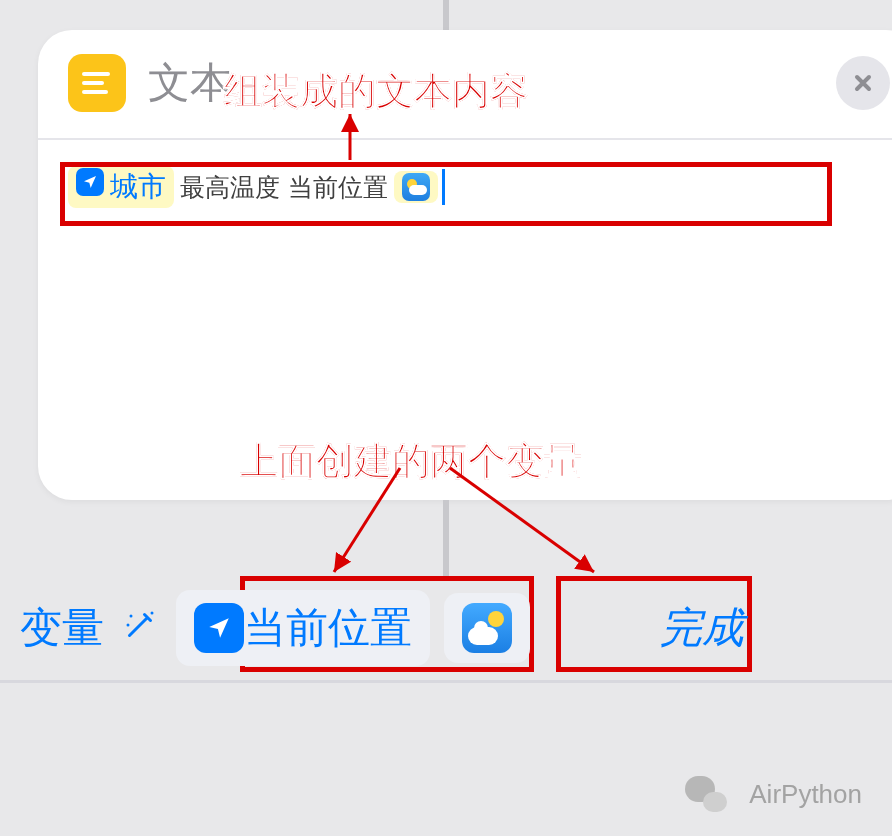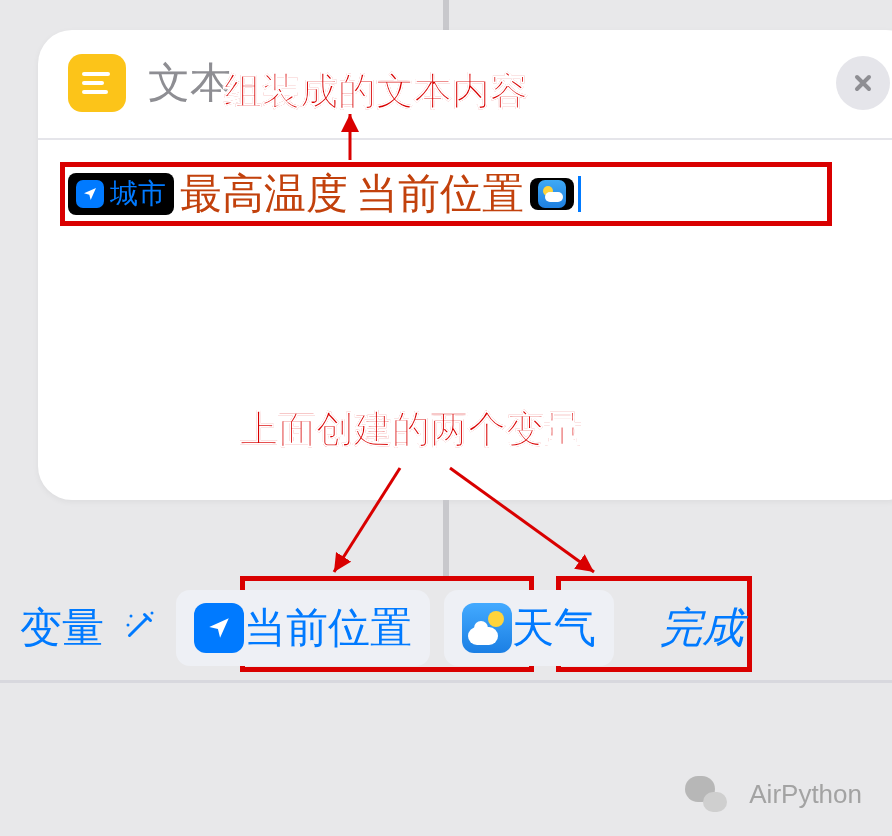--- a/index.html
+++ b/index.html
@@ -98,45 +98,45 @@
     .token-row {
       display: flex;
       align-items: center;
       flex-wrap: nowrap;
       gap: 4px;
       font-size: 32px;
     }
 
     .token {
       display: inline-flex;
-      align-items: center;
+      align-items: flex-start;
       gap: 6px;
-      background: #000000;
+      background: #fef9c3;
       border-radius: 8px;
       padding: 2px 8px;
       color: #007aff;
       font-size: 28px;
     }
     .token .pill-icon {
       width: 28px;
       height: 28px;
       border-radius: 7px;
       display: inline-flex;
       align-items: center;
       justify-content: center;
     }
     .pill-blue { background: #007aff; }
     .pill-blue svg { width: 16px; height: 16px; fill: #fff; }
     .pill-sky { background: linear-gradient(#3fa9f5,#1e7fe0); }
     .pill-sky .sun { width: 10px; height: 10px; background: #ffd43b; border-radius: 50%; position: relative; right: -5px; top:-3px;}
     .pill-sky .cloud { width: 18px; height: 10px; background: #fff; border-radius: 6px; position:relative; left:-3px; top:3px;}
     .pill-sky { position: relative; overflow:hidden;}
     .plain-text {
-      color: #c2410c;
-      font-size: 42px;
+      color: #404040;
+      font-size: 25px;
       padding: 0 2px;
       white-space: nowrap;
     }
     .cursor {
       width: 3px;
       height: 36px;
       background: #007aff;
       display: inline-block;
     }
 
@@ -300,21 +300,21 @@
         </span>
       </span>
       <span class="cursor"></span>
     </div>
   </div>
 </div>
 
 <div class="connector-mid"></div>
 
 <div class="annot" style="left:224px; top:66px;">组装成的文本内容</div>
-<div class="annot" style="left:240px; top:404px;">上面创建的两个变量</div>
+<div class="annot" style="left:240px; top:436px;">上面创建的两个变量</div>
 
 <div class="redbox" style="left:60px; top:162px; width:772px; height:64px;"></div>
 <div class="redbox" style="left:240px; top:576px; width:294px; height:96px;"></div>
 <div class="redbox" style="left:556px; top:576px; width:196px; height:96px;"></div>
 
 <svg class="arrows">
   <defs>
     <marker id="ah" markerWidth="10" markerHeight="10" refX="6" refY="3" orient="auto">
       <path d="M0,0 L6,3 L0,6 Z" fill="#d90000"></path>
     </marker>
@@ -340,21 +340,20 @@
           <path d="M3 11 L21 3 L13 21 L11 13 Z"></path>
         </svg>
     </div>
     <span>当前位置</span>
   </div>
   <div class="var-chip">
     <div class="chip-icon chip-sky">
       <span class="sun"></span>
         <span class="cloud"></span>
     </div>
-    <span>天气</span>
   </div>
   <span class="tb-done">完成</span>
 </div>
 <div class="toolbar-divider"></div>
 
 <div class="wechat">
   <div class="wechat-icon"></div>
   <span>AirPython</span>
 </div>
 

